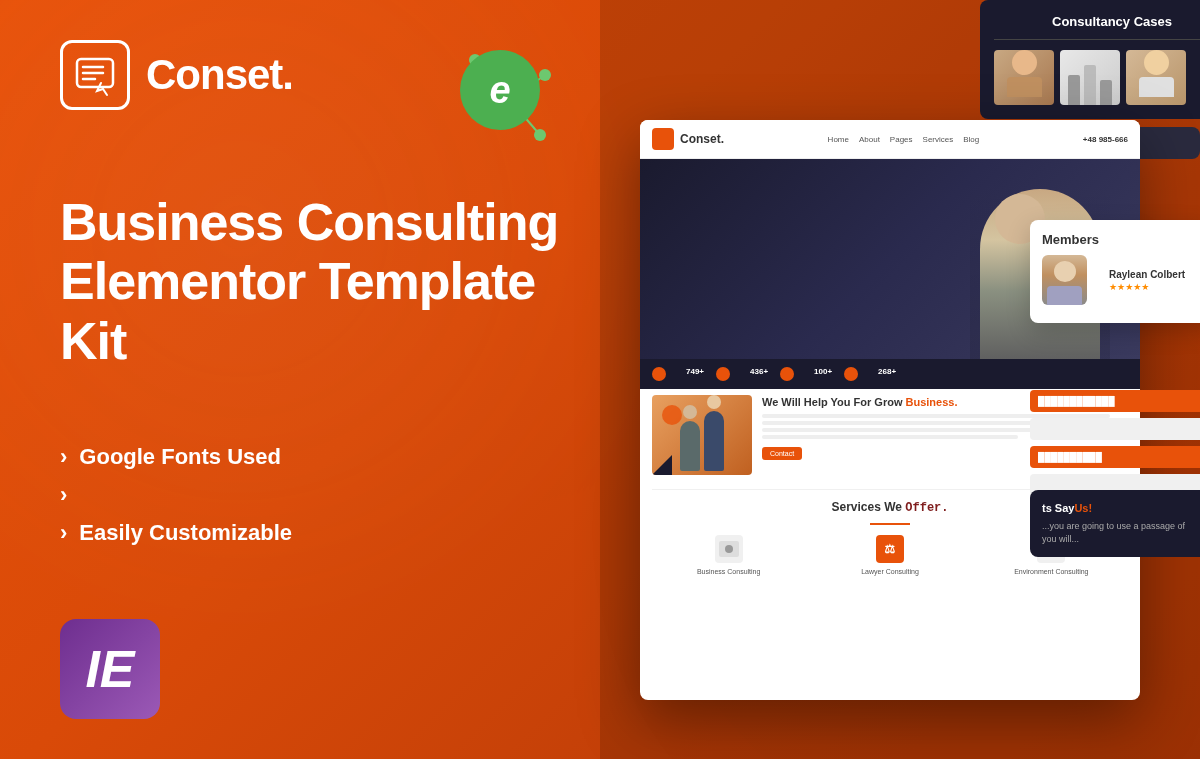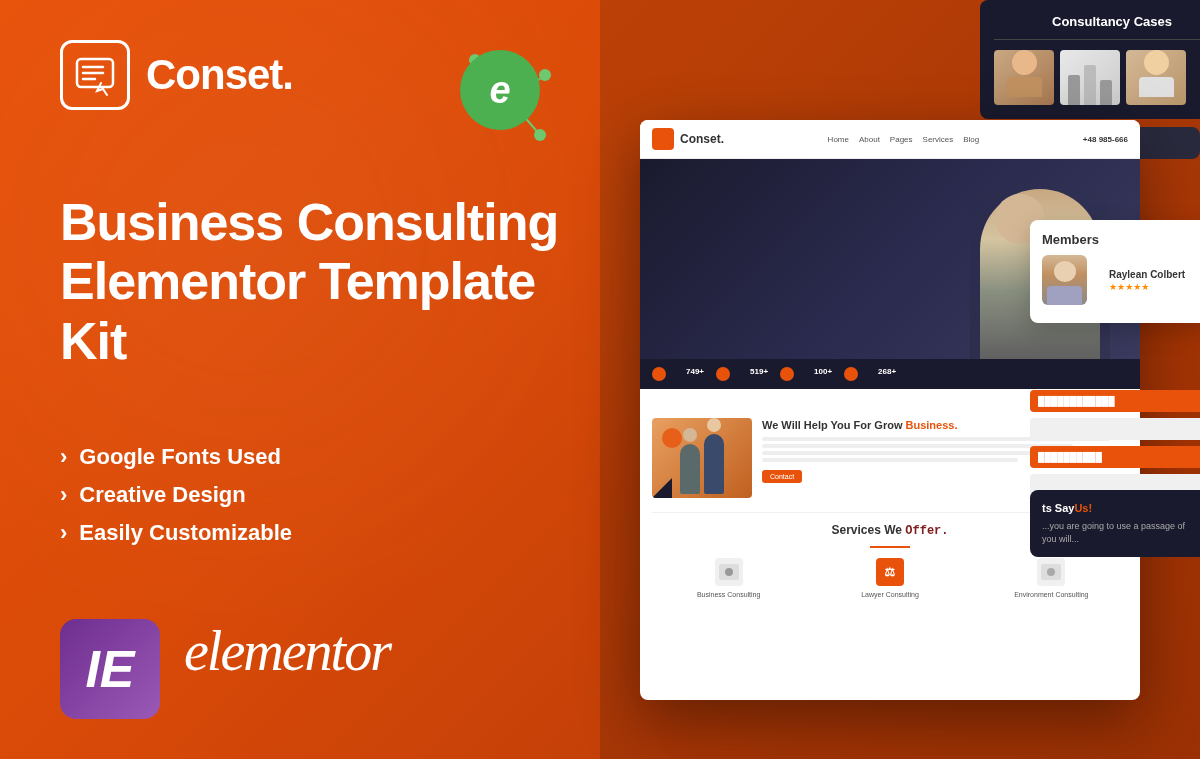--- a/index.html
+++ b/index.html
@@ -491,21 +491,21 @@
       border-radius: 50%;
     }
 
     .stat-text {
       color: white;
       font-size: 8px;
       font-weight: 700;
     }
 
     .mockup-section {
-      padding: 29px 12px;
+      padding: 6px 12px;
       background: white;
     }
 
     .section-help {
       display: flex;
       gap: 10px;
       margin-bottom: 14px;
     }
 
     .help-image {
@@ -679,33 +679,31 @@
       </h1>
     </div>
 
     <div class="features-list">
       <div class="feature-item">
         <span class="feature-arrow">›</span>
         <span class="feature-text">Google Fonts Used</span>
       </div>
       <div class="feature-item">
         <span class="feature-arrow">›</span>
-        <span class="feature-text">Creative Design</span>
       </div>
       <div class="feature-item">
         <span class="feature-arrow">›</span>
         <span class="feature-text">Easily Customizable</span>
       </div>
     </div>
 
     <div class="bottom-logos">
       <div class="elementor-logo-box">
         <span style="color:white;font-size:52px;font-weight:900;font-style:italic;">IE</span>
       </div>
-      <div class="elementor-wordmark">elementor</div>
     </div>
 
   </div>
 
   <div class="right-panel">
 
     <div class="top-right-panel">
       <div class="cases-panel">
         <div class="cases-title">Consultancy Cases</div>
         <div class="cases-divider"></div>
@@ -761,21 +759,21 @@
         </div>
       </div>
 
       <div class="mockup-stats">
         <div class="stat-item">
           <div class="stat-icon"></div>
           <span class="stat-text">749+</span>
         </div>
         <div class="stat-item">
           <div class="stat-icon"></div>
-          <span class="stat-text">519+</span>
+          <span class="stat-text">436+</span>
         </div>
         <div class="stat-item">
           <div class="stat-icon"></div>
           <span class="stat-text">100+</span>
         </div>
         <div class="stat-item">
           <div class="stat-icon"></div>
           <span class="stat-text">268+</span>
         </div>
       </div>

